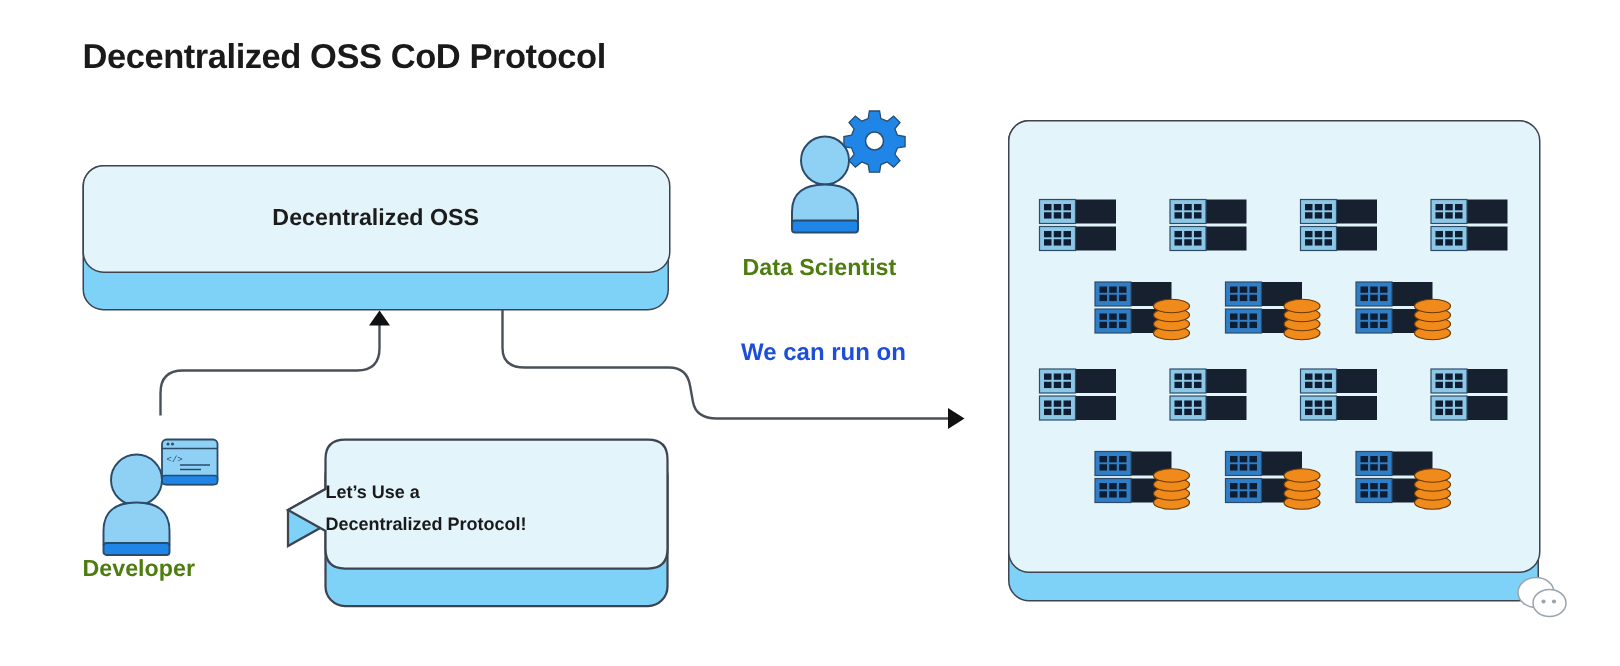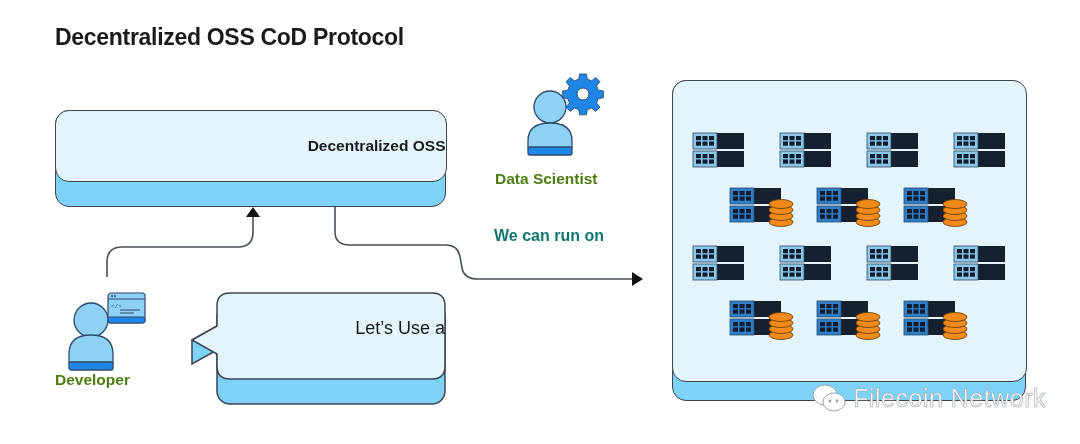--- a/index.html
+++ b/index.html
@@ -12,41 +12,41 @@
   .box {
     position: absolute; border: 1.5px solid #3d4450; border-radius: 14px; background: #7fd2f7;
   }
   .box-top {
     position: absolute; left: -1.5px; top: -1.5px; right: -1.5px;
     border: 1.5px solid #3d4450; border-radius: 14px; background: #e3f4fb;
     display: flex; align-items: center; justify-content: center; text-align: center;
     font-weight: 700; font-size: 15.5px; line-height: 21px; color: #1c1c1c;
   }
   .label { font-weight: 700; font-size: 15.5px; color: #4d7c0f; }
-  .runtext { left: 494px; top: 225px; font-weight: 700; font-size: 16px; line-height: 22px; color: #0f766e; }
+  .runtext { left: 494px; top: 225px; font-weight: 700; font-size: 16px; line-height: 22px; color: #1d4ed8; }
   svg.lines { position: absolute; left: 0; top: 0; }
   .watermark {
     right: 34px; top: 383px; font-size: 25px; color: #ffffff; letter-spacing: 0.5px;
     -webkit-text-stroke: 0.6px #9aa4ad; display: flex; align-items: center; gap: 6px;
   }
 </style>
 </head>
 <body>
 
 <div class="abs title">Decentralized OSS CoD Protocol</div>
 
 <svg class="lines" width="1080" height="444">
   <path d="M107 277 V262 Q107 247 122 247 H238 Q253 247 253 232 V215" fill="none" stroke="#4a505a" stroke-width="1.6"></path>
   <polygon points="246,217 260,217 253,207" fill="#111"></polygon>
   <path d="M335 200 V232 Q335 245 350 245 H446 Q458 245 460 257 L462 268 Q464 279 478 279 H632" fill="none" stroke="#4a505a" stroke-width="1.6"></path>
   <polygon points="632,272 632,286 643,279" fill="#111"></polygon>
 </svg>
 
 <div class="box" style="left:55px; top:110px; width:389px; height:95px;">
-  <div class="box-top" style="height:70px;justify-content:flex-end;">
+  <div class="box-top" style="height:70px;">
     <div>
       <div>Decentralized OSS</div>
     </div>
   </div>
 </div>
 
 <svg class="abs" style="left:525px; top:65px;" width="90" height="100" viewBox="0 0 90 100">
   <g transform="translate(58,30)">
     <g fill="#1f86e8" stroke="#2b4b6b" stroke-width="1">
       <path d="M-4 -20 H4 L5 -14 L10 -12 L15 -16 L20 -11 L16 -6 L18 -1 L24 0 V8 L18 9 L16 14 L20 19 L15 24 L10 20 L5 22 L4 28 H-4 L-5 22 L-10 20 L-15 24 L-20 19 L-16 14 L-18 9 L-24 8 V0 L-18 -1 L-16 -6 L-20 -11 L-15 -16 L-10 -12 L-5 -14 Z" transform="translate(0,-4) scale(0.85)"></path>
@@ -78,22 +78,23 @@
   <path d="M1 73 V64 Q1 45 23 45 Q45 45 45 64 V73 Z" fill="#8fd0f5" stroke="#2b4b6b" stroke-width="1.3"></path>
   <rect x="1" y="72" width="44" height="8" rx="2" fill="#1f86e8" stroke="#2b4b6b" stroke-width="1.3"></rect>
 </svg>
 <div class="abs label" style="left:55px; top:371px;">Developer</div>
 
 <svg class="abs" style="left:190px; top:292px;" width="260" height="115" viewBox="0 0 260 115">
   <rect x="27" y="12" width="228" height="100" rx="13" fill="#7fd2f7" stroke="#3d4450" stroke-width="1.5"></rect>
   <path d="M2 48 L27 34 V58 L2 72 Z" fill="#7fd2f7" stroke="#3d4450" stroke-width="1.5"></path>
   <path d="M40 1 H242 Q255 1 255 14 V74 Q255 87 242 87 H40 Q27 87 27 74 V62 L2 48 L27 34 V14 Q27 1 40 1 Z" fill="#e3f4fb" stroke="#3d4450" stroke-width="1.5"></path>
 </svg>
-<div class="abs" style="left:217px; top:318px; width:228px; text-align:right; font-weight:400; font-size:18px; line-height:21px;">
+<div class="abs" style="left:217px; top:318px; width:228px; text-align:left; font-weight:700; font-size:12px; line-height:21px;">
   <div>Let’s Use a</div>
+  <div>Decentralized Protocol!</div>
 </div>
 
 <div class="box" style="left:672px; top:80px; width:352px; height:319px;">
   <div class="box-top" style="height:300px; display:block;">
     <div id="machines"><svg width="352" height="300">
           <g>
             <rect x="20" y="52" width="51" height="16" fill="#16202e"></rect>
             <rect x="20" y="52" width="24" height="16" fill="#8dc7e6" stroke="#2b4b6b" stroke-width="0.8"></rect>
             <rect x="23" y="55" width="5" height="4.2" fill="#0f1d33"></rect>
             <rect x="23" y="60.5" width="5" height="4.2" fill="#0f1d33"></rect>
@@ -384,14 +385,13 @@
   </div>
 </div>
 
 <div class="abs watermark">
   <svg width="36" height="30" viewBox="0 0 36 30">
     <ellipse cx="14" cy="12" rx="12" ry="10" fill="#fff" stroke="#9aa4ad" stroke-width="1"></ellipse>
     <ellipse cx="23" cy="19" rx="11" ry="9" fill="#fff" stroke="#9aa4ad" stroke-width="1"></ellipse>
     <circle cx="19" cy="18" r="1.4" fill="#9aa4ad"></circle>
       <circle cx="26" cy="18" r="1.4" fill="#9aa4ad"></circle>
   </svg>
-  <span>Filecoin Network</span>
 </div>
 
 </body></html>

